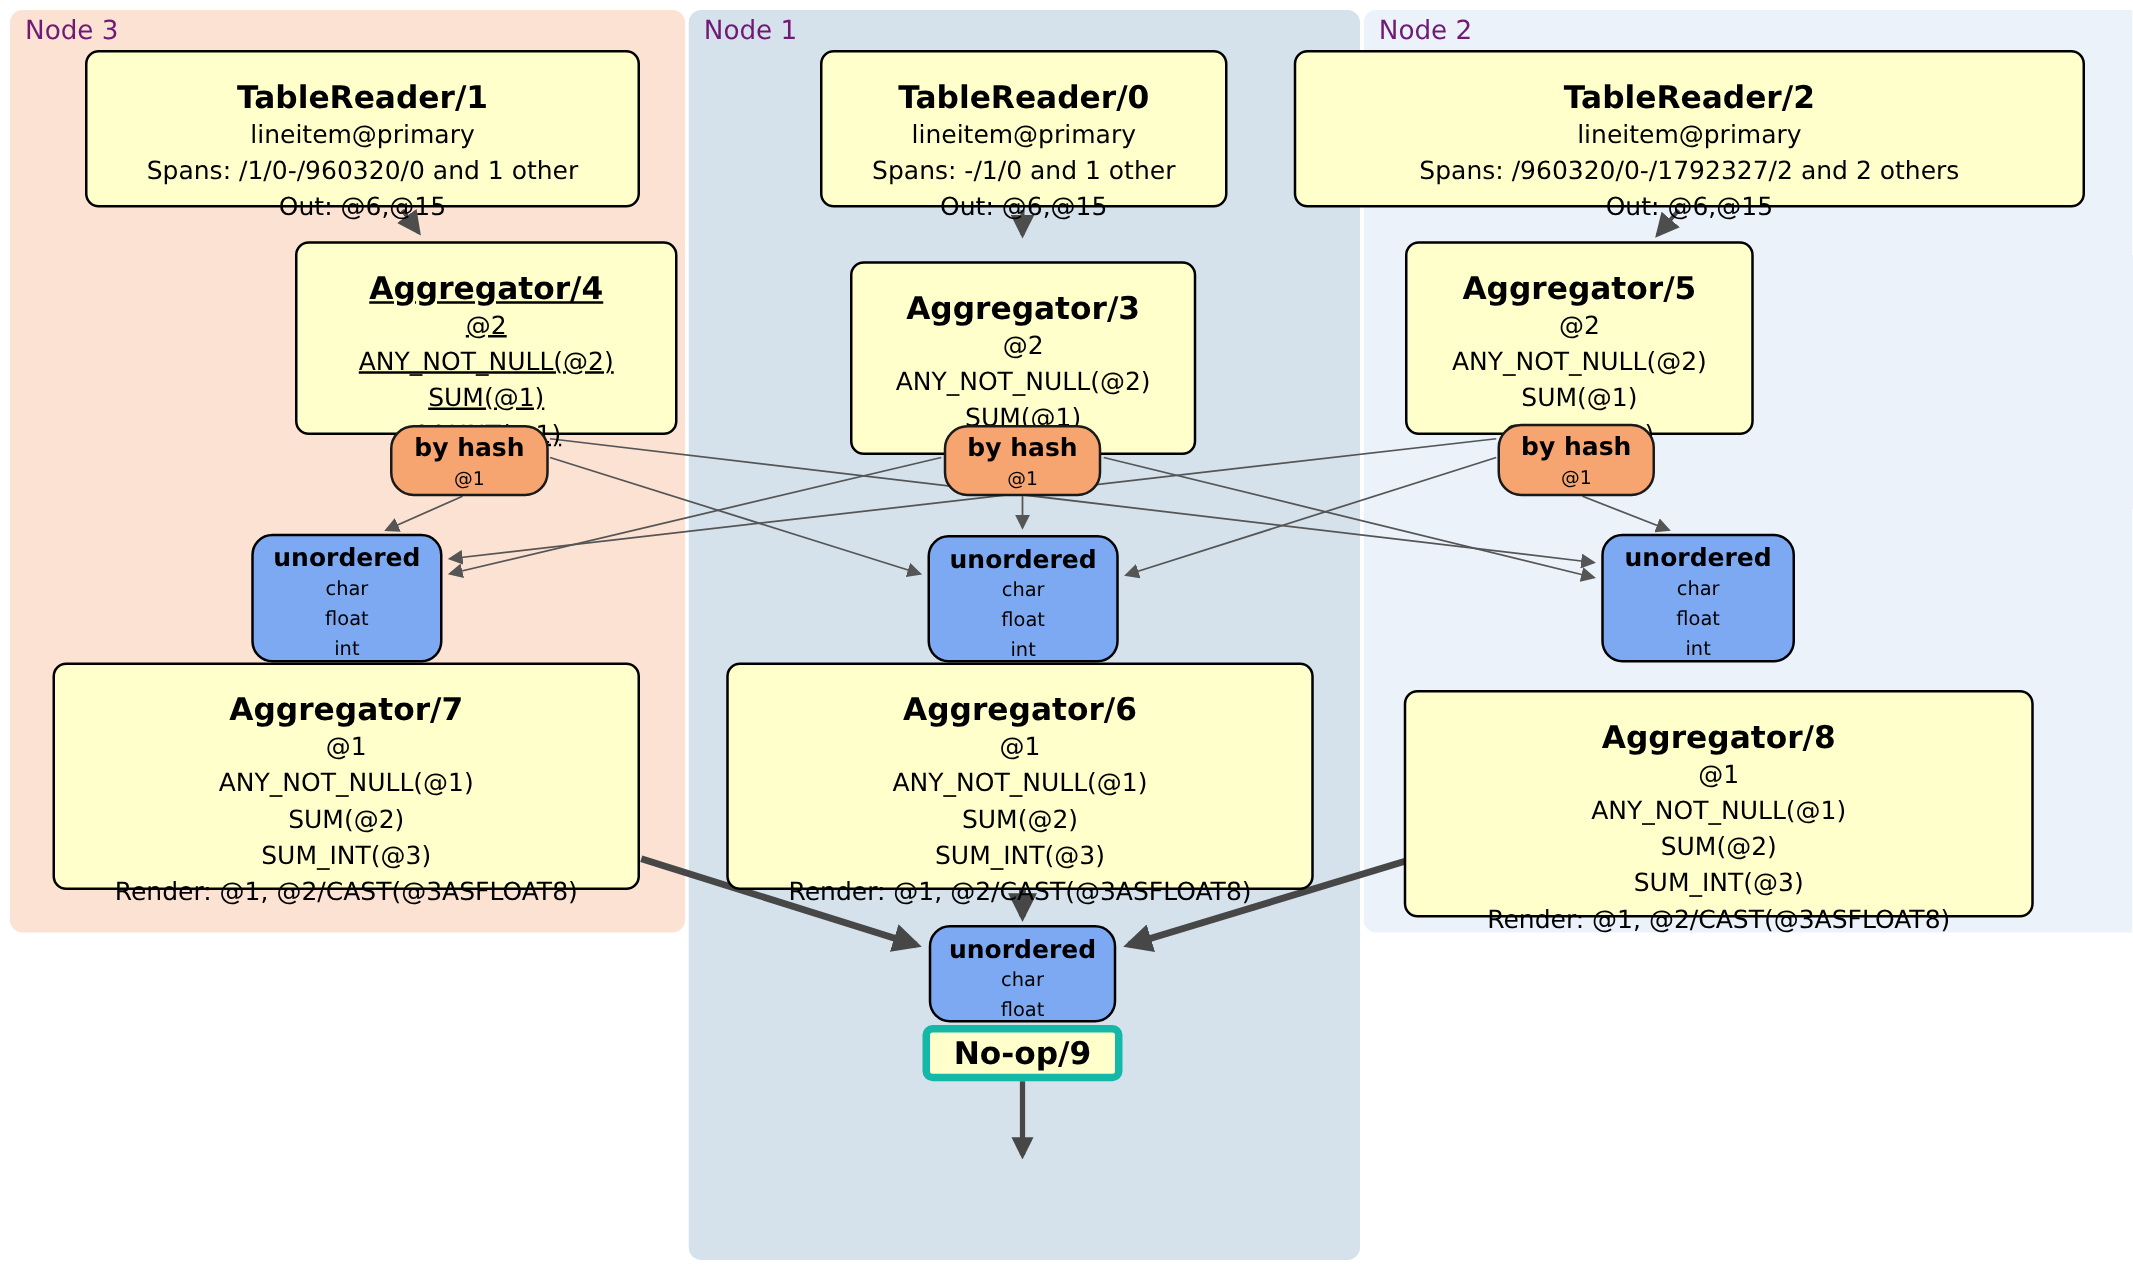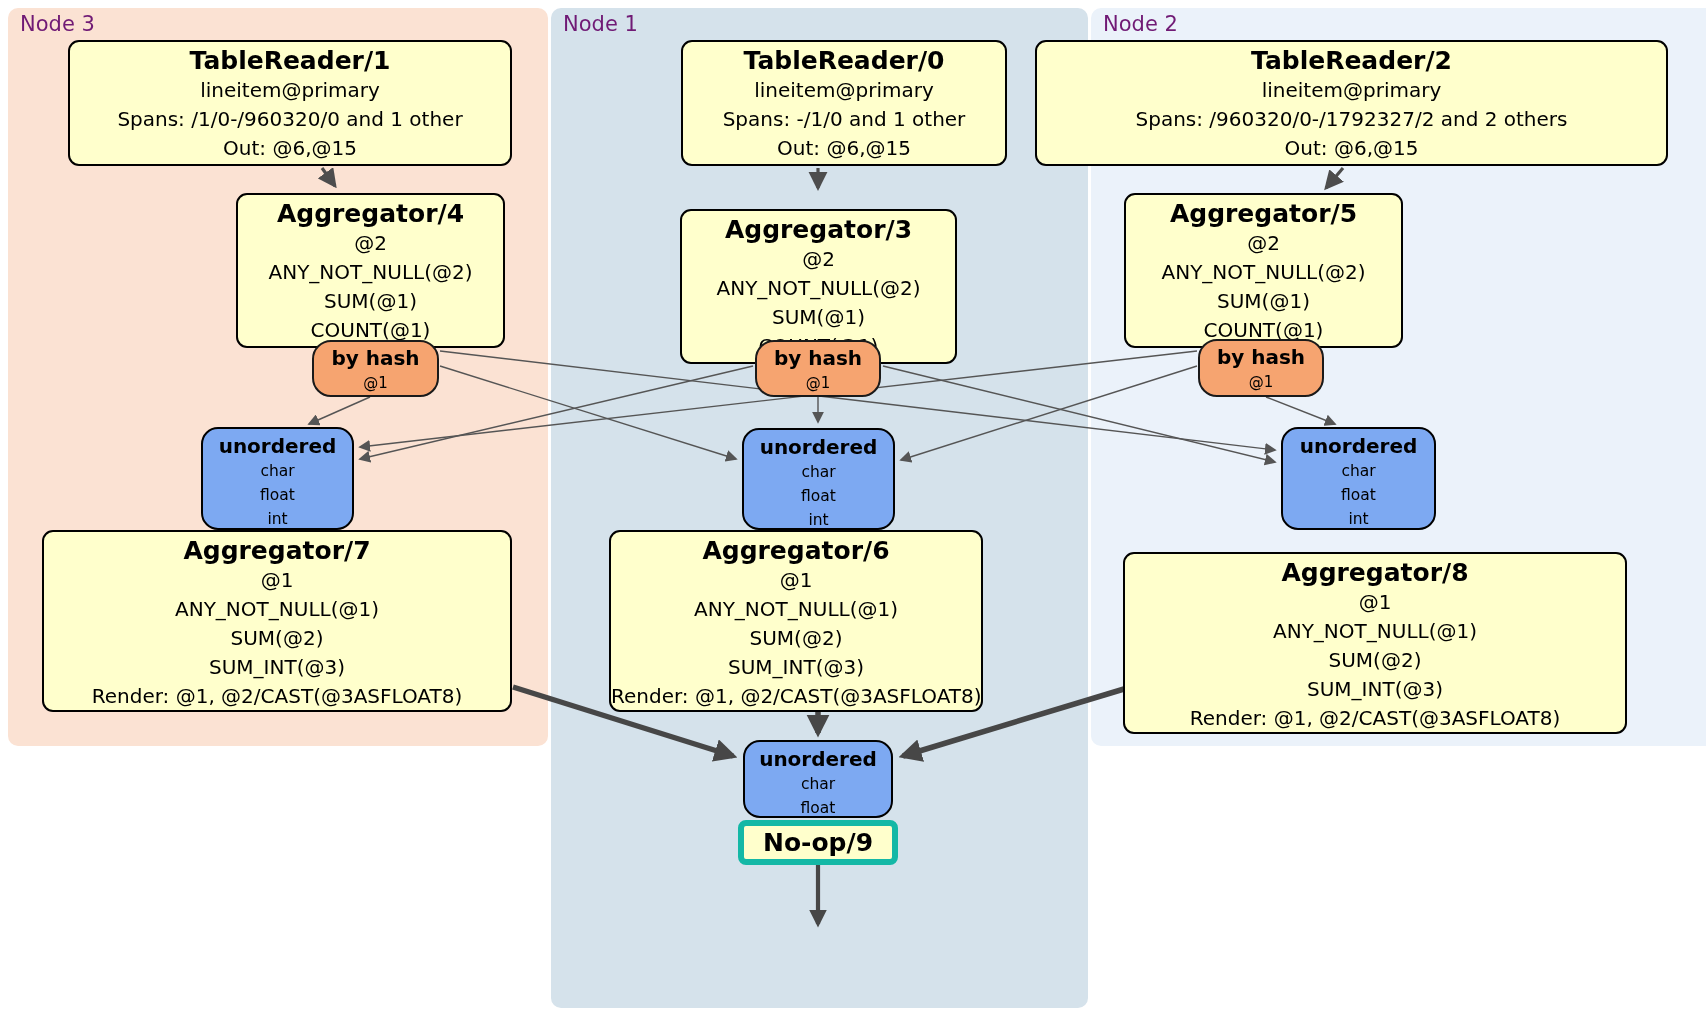--- a/index.html
+++ b/index.html
@@ -5,21 +5,21 @@
   html,body{margin:0;padding:0;background:#ffffff;}
   #stage{
     position:relative;width:1706px;height:1016px;background:#ffffff;overflow:hidden;
     font-family:"DejaVu Sans","Liberation Sans",sans-serif;color:#000;
   }
   .region{position:absolute;border-radius:10px;}
   .region-label{position:absolute;left:12px;top:4px;font-size:21px;color:#701a75;}
   #edges{position:absolute;left:0;top:0;width:1706px;height:1016px;pointer-events:none;}
   .pbox{
     position:absolute;background:#ffffcc;border:2px solid #000;border-radius:11px;
-    text-align:center;padding-top:3px;box-sizing:border-box;
+    text-align:center;padding-top:20px;box-sizing:border-box;
   }
   .ptitle{font-size:25px;font-weight:bold;line-height:31px;white-space:nowrap;}
   .pline{font-size:20px;line-height:29px;white-space:nowrap;}
   .router{
     position:absolute;background:#f6a470;border:2px solid #1a1a1a;border-radius:19px;
     text-align:center;padding-top:3px;box-sizing:border-box;
   }
   .rtitle{font-size:20px;font-weight:bold;line-height:27px;}
   .rline{font-size:15px;line-height:22px;}
   .sync{
@@ -83,21 +83,21 @@
     <line x1="818" y1="865" x2="818" y2="924" stroke="#474747" stroke-width="4.2" marker-end="url(#mThick)"></line>
   </svg>
 
   <div class="pbox" style="left:68px;top:40px;width:444px;height:126px;">
     <div class="ptitle">TableReader/1</div>
     <div class="pline">lineitem@primary</div>
     <div class="pline">Spans: /1/0-/960320/0 and 1 other</div>
     <div class="pline">Out: @6,@15</div>
   </div>
 
-  <div class="pbox" style="left:236px;top:193px;width:269px;height:155px;">
+  <div class="pbox" style="left:236px;top:193px;width:306px;height:155px;text-decoration:underline;">
     <div class="ptitle">Aggregator/4</div>
     <div class="pline">@2</div>
     <div class="pline">ANY_NOT_NULL(@2)</div>
     <div class="pline">SUM(@1)</div>
     <div class="pline">COUNT(@1)</div>
   </div>
 
   <div class="router" style="left:312px;top:340px;width:127px;height:57px;">
     <div class="rtitle">by hash</div>
     <div class="rline">@1</div>
@@ -112,21 +112,21 @@
 
   <div class="pbox" style="left:42px;top:530px;width:470px;height:182px;">
     <div class="ptitle">Aggregator/7</div>
     <div class="pline">@1</div>
     <div class="pline">ANY_NOT_NULL(@1)</div>
     <div class="pline">SUM(@2)</div>
     <div class="pline">SUM_INT(@3)</div>
     <div class="pline">Render: @1, @2/CAST(@3ASFLOAT8)</div>
   </div>
 
-  <div class="pbox" style="left:656px;top:40px;width:326px;height:126px;margin-left:25px;">
+  <div class="pbox" style="left:656px;top:40px;width:326px;height:126px;">
     <div class="ptitle">TableReader/0</div>
     <div class="pline">lineitem@primary</div>
     <div class="pline">Spans: -/1/0 and 1 other</div>
     <div class="pline">Out: @6,@15</div>
   </div>
 
   <div class="pbox" style="left:680px;top:209px;width:277px;height:155px;">
     <div class="ptitle">Aggregator/3</div>
     <div class="pline">@2</div>
     <div class="pline">ANY_NOT_NULL(@2)</div>
@@ -139,21 +139,21 @@
     <div class="rline">@1</div>
   </div>
 
   <div class="sync" style="left:742px;top:428px;width:153px;height:102px;">
     <div class="stitle">unordered</div>
     <div class="sline">char</div>
     <div class="sline">float</div>
     <div class="sline">int</div>
   </div>
 
-  <div class="pbox" style="left:609px;top:530px;width:374px;height:182px;">
+  <div class="pbox" style="left:581px;top:530px;width:470px;height:182px;">
     <div class="ptitle">Aggregator/6</div>
     <div class="pline">@1</div>
     <div class="pline">ANY_NOT_NULL(@1)</div>
     <div class="pline">SUM(@2)</div>
     <div class="pline">SUM_INT(@3)</div>
     <div class="pline">Render: @1, @2/CAST(@3ASFLOAT8)</div>
   </div>
 
   <div class="pbox" style="left:1035px;top:40px;width:633px;height:126px;">
     <div class="ptitle">TableReader/2</div>

